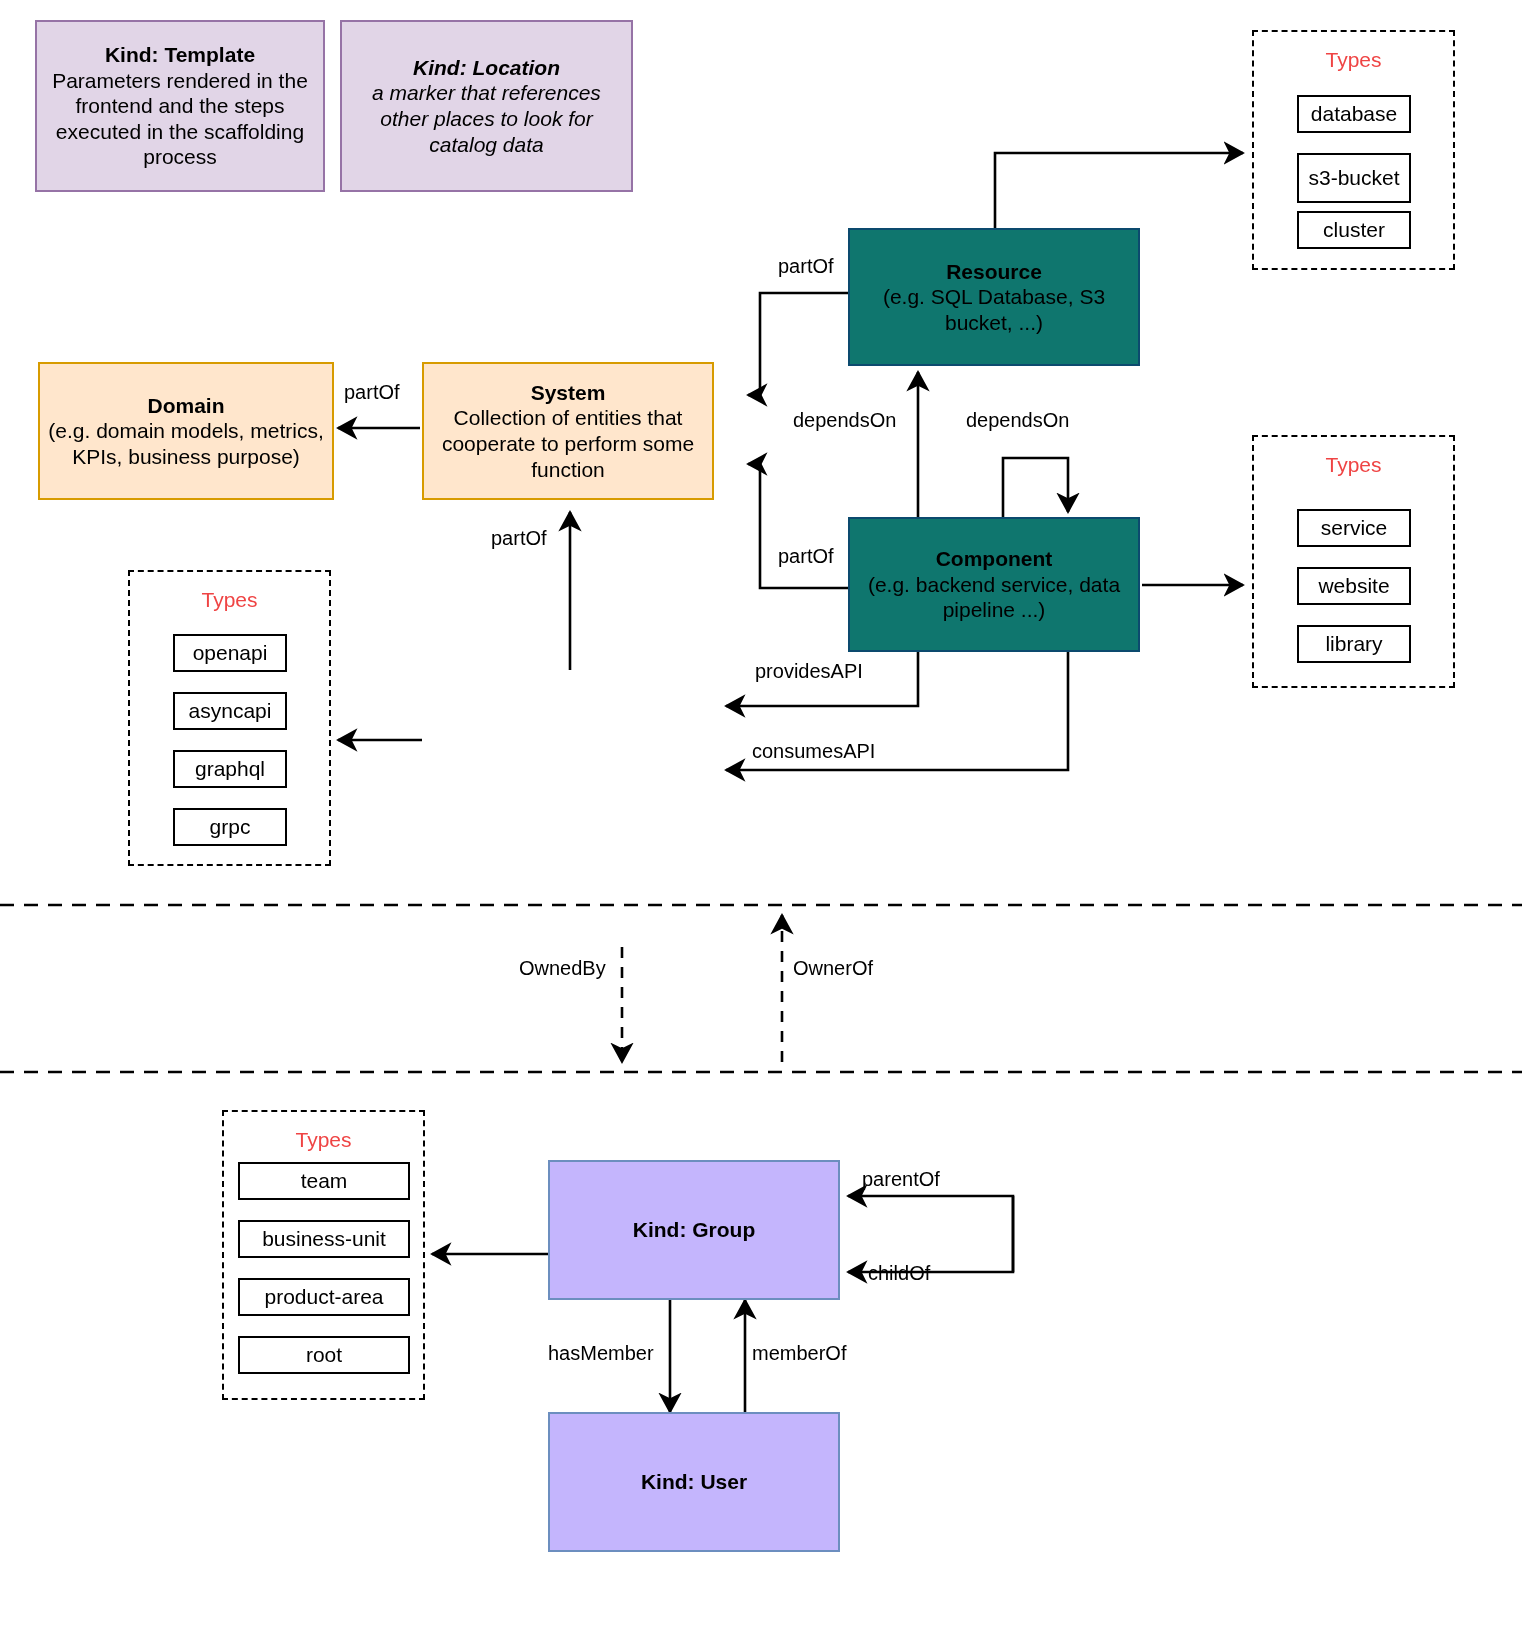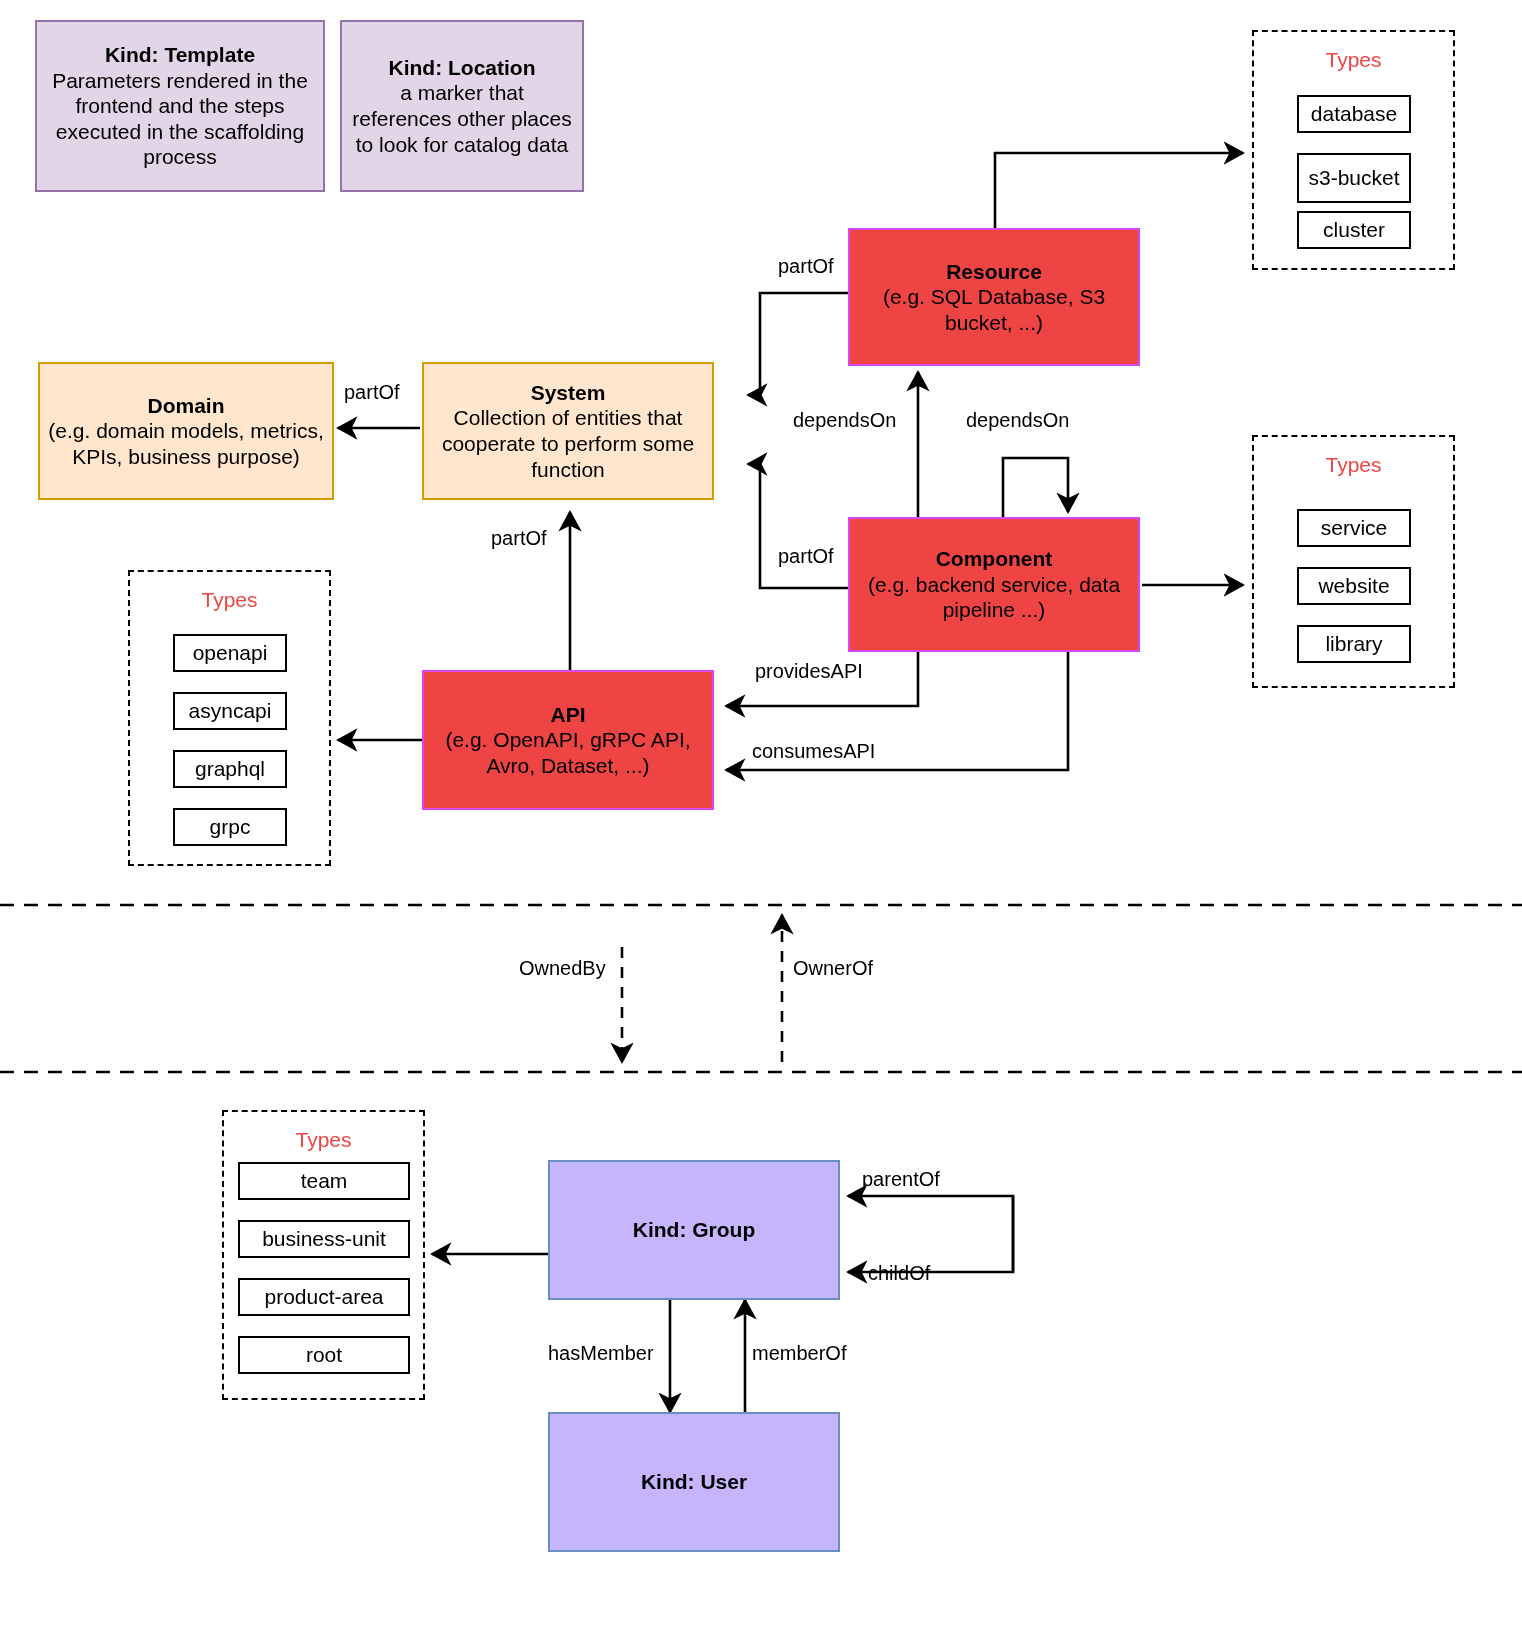--- a/index.html
+++ b/index.html
@@ -45,22 +45,22 @@
     background: #e1d5e7;
     border: 2px solid #9673a6;
     font-size: 21px;
   }
   .kind-orange {
     background: #ffe6cc;
     border: 2px solid #d79b00;
     font-size: 21px;
   }
   .kind-green {
-    background: #ef4444;
-    border: 2px solid #d946ef;
+    background: #0f766e;
+    border: 2px solid #0c4a6e;
     font-size: 21px;
   }
   .kind-blue {
     background: #c4b5fd;
     border: 2px solid #6c8ebf;
     font-size: 21px;
   }
   .types-group {
     position: absolute;
     box-sizing: border-box;
@@ -152,21 +152,21 @@
       <path d="M 622 947 L 622 1062" marker-end="url(#arrow)"></path>
       <path d="M 782 1062 L 782 915" marker-end="url(#arrow)"></path>
     </g>
   </svg>
 
   <div class="node kind-purple" style="left:35px; top:20px; width:290px; height:172px; padding:0 10px;justify-content:center;">
     <span class="title">Kind: Template</span>
     <span class="desc">Parameters rendered in the frontend and the steps executed in  the scaffolding process</span>
   </div>
 
-  <div class="node kind-purple" style="left:340px; top:20px; width:244px; height:172px; padding:18px 10px;">
+  <div class="node kind-purple" style="left:340px; top:20px; width:293px; height:172px; padding:18px 10px;font-style:italic;">
     <span class="title">Kind: Location</span>
     <span class="desc">a marker that references other places to look for catalog data</span>
   </div>
 
   <div class="node kind-orange" style="left:38px; top:362px; width:296px; height:138px; padding:2px 8px;">
     <span class="title">Domain</span>
     <span class="desc">(e.g.  domain models, metrics, KPIs, business purpose)</span>
   </div>
 
   <div class="node kind-orange" style="left:422px; top:362px; width:292px; height:138px; padding:2px 8px;">
@@ -177,24 +177,20 @@
   <div class="node kind-green" style="left:848px; top:228px; width:292px; height:138px; padding:2px 8px;">
     <span class="title">Resource</span>
     <span class="desc">(e.g. SQL Database, S3 bucket, ...)</span>
   </div>
 
   <div class="node kind-green" style="left:848px; top:517px; width:292px; height:135px; padding:2px 8px;">
     <span class="title">Component</span>
     <span class="desc">(e.g. backend service, data pipeline ...)</span>
   </div>
 
-  <div class="node kind-green" style="left:422px; top:670px; width:292px; height:140px; padding:2px 8px;">
-    <span class="title">API</span>
-    <span class="desc">(e.g. OpenAPI, gRPC API, Avro, Dataset, ...)</span>
-  </div>
 
   <div class="node kind-blue" style="left:548px; top:1160px; width:292px; height:140px; padding:2px 8px;">
     <span class="title">Kind: Group</span>
   </div>
 
   <div class="node kind-blue" style="left:548px; top:1412px; width:292px; height:140px; padding:2px 8px;">
     <span class="title">Kind: User</span>
   </div>
 
   <div class="types-group" style="left:1252px; top:30px; width:203px; height:240px;">

